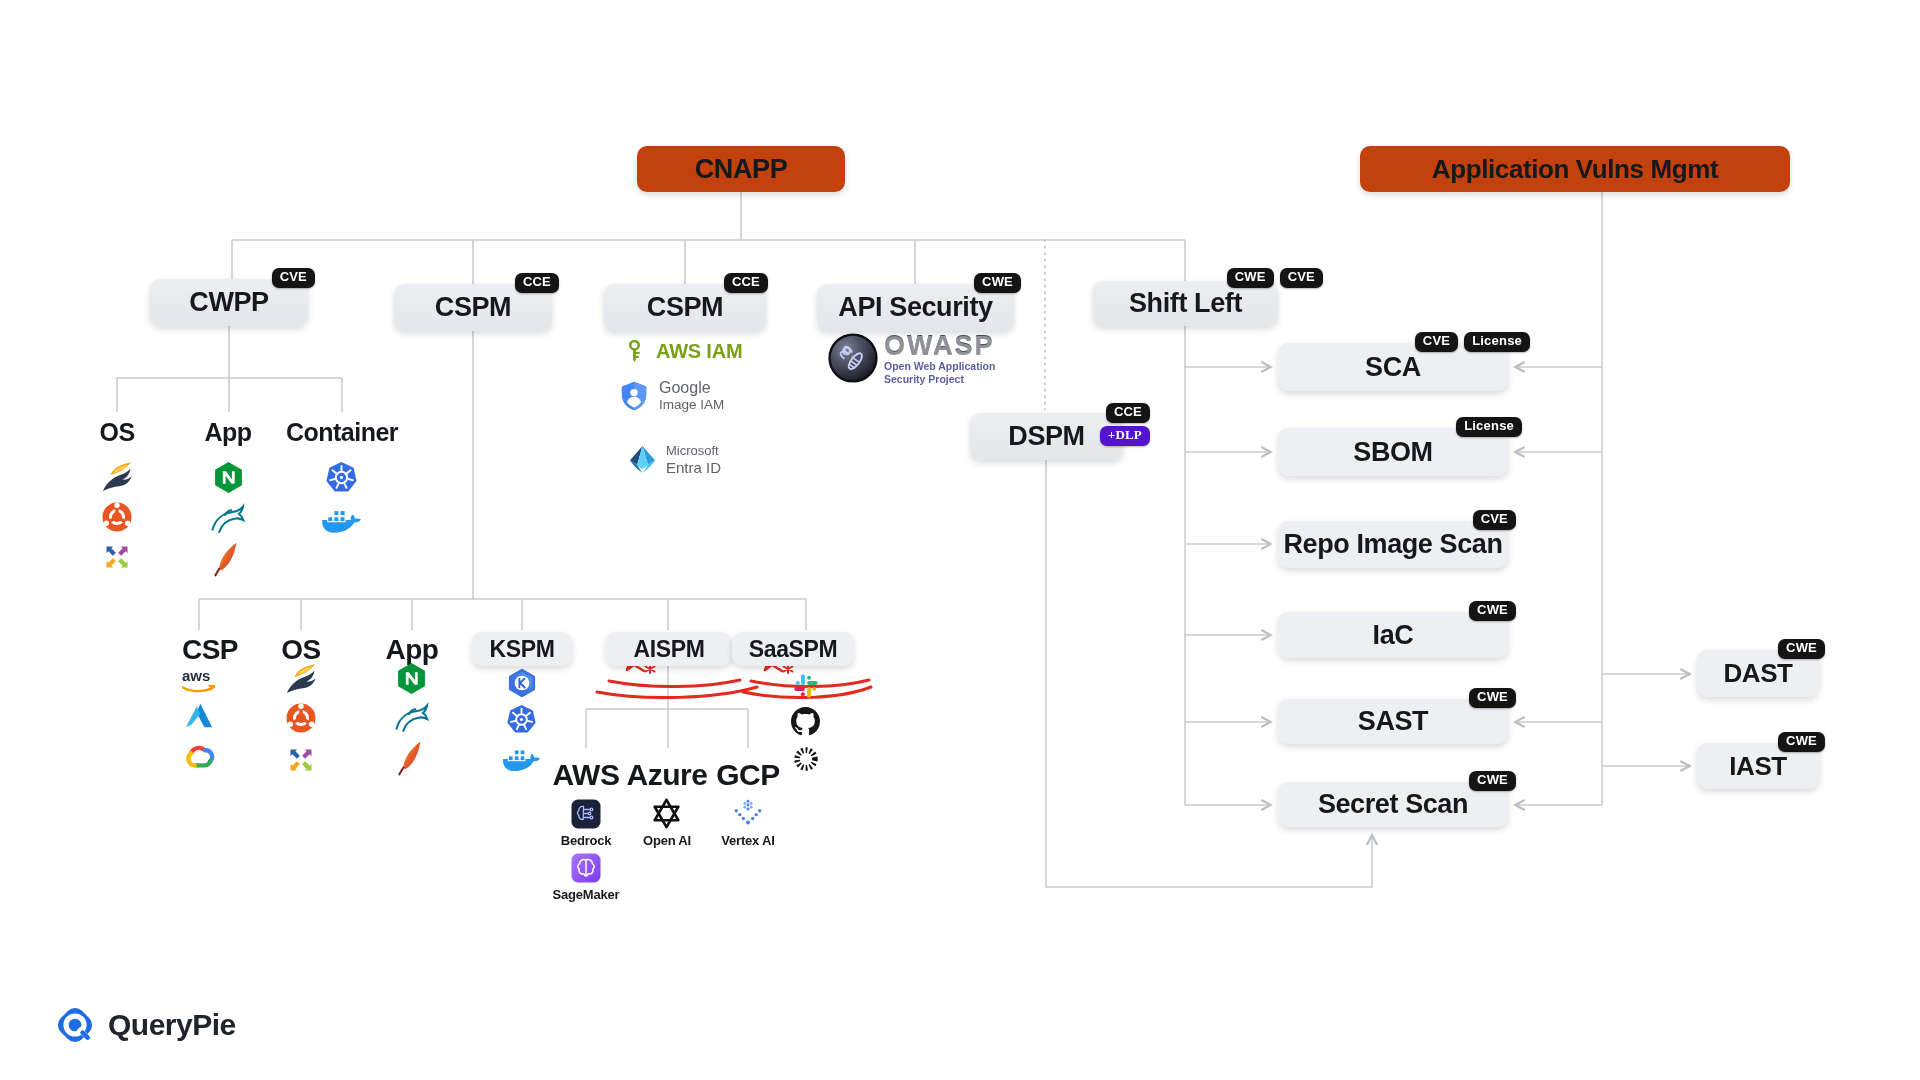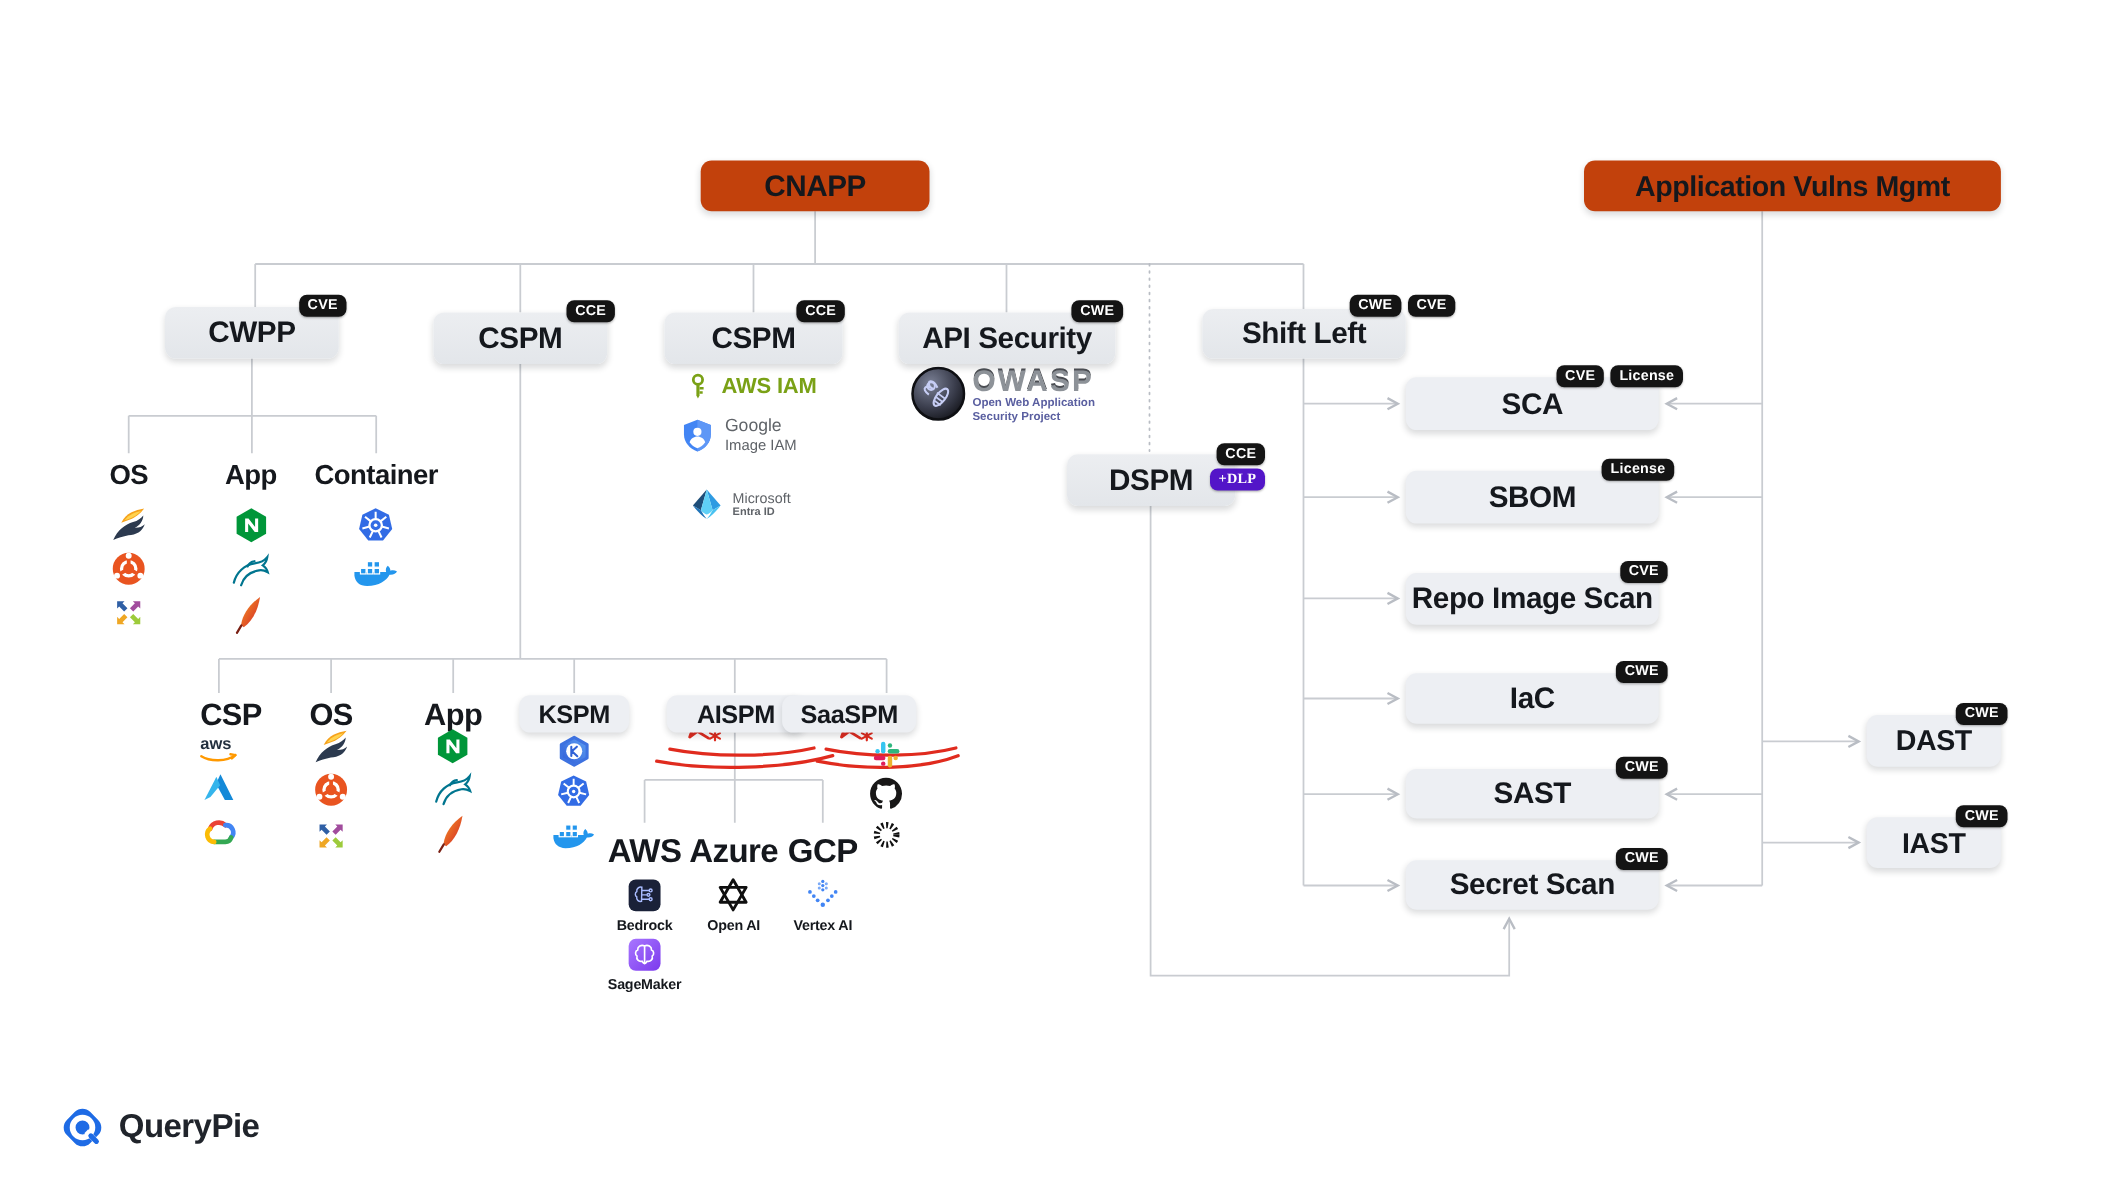--- a/index.html
+++ b/index.html
@@ -24,21 +24,21 @@
   .ic{position:absolute;z-index:2;}
   .cap{position:absolute;z-index:2;width:140px;transform:translateX(-50%);text-align:center;
        font-size:13px;font-weight:bold;letter-spacing:-0.2px;}
   .iamrow{position:absolute;z-index:2;display:flex;align-items:center;gap:8px;}
   .iam-aws-text{font-size:20px;font-weight:bold;color:#7aa116;letter-spacing:-0.2px;}
   .iam-2line{display:flex;flex-direction:column;line-height:1.15;color:#5f6368;}
   .iam-2line .t1{font-size:16px;}
   .iam-2line .t2{font-size:13.5px;}
   .entra-2line{display:flex;flex-direction:column;line-height:1.2;color:#5f6368;}
   .entra-2line .t1{font-size:13px;}
-  .entra-2line .t2{font-size:10px;font-weight:bold;}
+  .entra-2line .t2{font-size:15px;font-weight:normal;}
   #owasp-block{position:absolute;z-index:2;display:flex;align-items:flex-start;gap:6px;}
   .owasp-texts{display:flex;flex-direction:column;}
   .owasp-title{font-size:27px;font-weight:bold;color:#8d9298;letter-spacing:2px;line-height:1;
                text-shadow:0 1px 0 #fff,0 -1px 0 #4a4d52;}
   .owasp-sub{font-size:10.5px;font-weight:bold;color:#5a5fa0;line-height:1.25;}
   #brand{position:absolute;left:52px;top:1002px;z-index:2;display:flex;align-items:center;gap:10px;}
   #brand-name{font-size:30px;font-weight:bold;color:#20242b;letter-spacing:-0.5px;}
 </style>
 </head>
 <body>
@@ -286,21 +286,21 @@
       <circle cx="20" cy="20" r="7.8" fill="none" stroke="#fff" stroke-width="4.6"></circle>
       <line x1="23" y1="23" x2="29" y2="29" stroke="#fff" stroke-width="4.4"></line>
       <line x1="26.6" y1="26.6" x2="31" y2="31" stroke="#1E6BE5" stroke-width="4" stroke-linecap="round"></line>
     </symbol>
   </defs>
 </svg>
 
 <div class="box blue f27" style="left:637px;top:146px;width:208px;height:46px">
   <span>CNAPP</span>
 </div>
-<div class="box blue f26" style="left:1440px;top:146px;width:379px;height:46px">
+<div class="box blue f26" style="left:1360px;top:146px;width:430px;height:46px">
   <span>Application Vulns Mgmt</span>
 </div>
 
 <div class="box grey f27" style="left:150px;top:279px;width:158px;height:47px">
   <span>CWPP</span>
   <div class="badges" style="top:-11px;right:-7px">
         <span class="badge">CVE</span>
       </div>
 </div>
 <div class="box grey f27" style="left:394px;top:284px;width:158px;height:47px">
@@ -404,21 +404,21 @@
 <div class="collabel l28" style="left:210px;top:634px">CSP</div>
 <div class="collabel l28" style="left:301px;top:634px">OS</div>
 <div class="collabel l28" style="left:412px;top:634px">App</div>
 
 <div class="box light f24" style="left:472px;top:632px;width:100px;height:34px">
   <span>KSPM</span>
 </div>
 <div class="box light f24" style="left:606px;top:632px;width:126px;height:34px">
   <span>AISPM</span>
 </div>
-<div class="box light f24" style="left:711px;top:632px;width:122px;height:34px">
+<div class="box light f24" style="left:732px;top:632px;width:122px;height:34px">
   <span>SaaSPM</span>
 </div>
 
 <svg class="ic" style="left:177px;top:666px" width="44" height="30" viewBox="0 0 44 30">
   <text x="5" y="15" font-size="15" font-weight="bold" fill="#222F3E" font-family="Liberation Sans,sans-serif">aws</text>
   <path d="M6,21.5 C14,26.5 29,26.5 37,20.5" stroke="#FF9900" stroke-width="2.2" fill="none" stroke-linecap="round"></path>
   <path d="M37,20.5 l-4.5,-0.8 M37,20.5 l-3.2,3" stroke="#FF9900" stroke-width="2.2" stroke-linecap="round" fill="none"></path>
 </svg>
 <svg class="ic" style="left:184px;top:701px" width="30" height="30">
       <use href="#sy-azure"></use>

